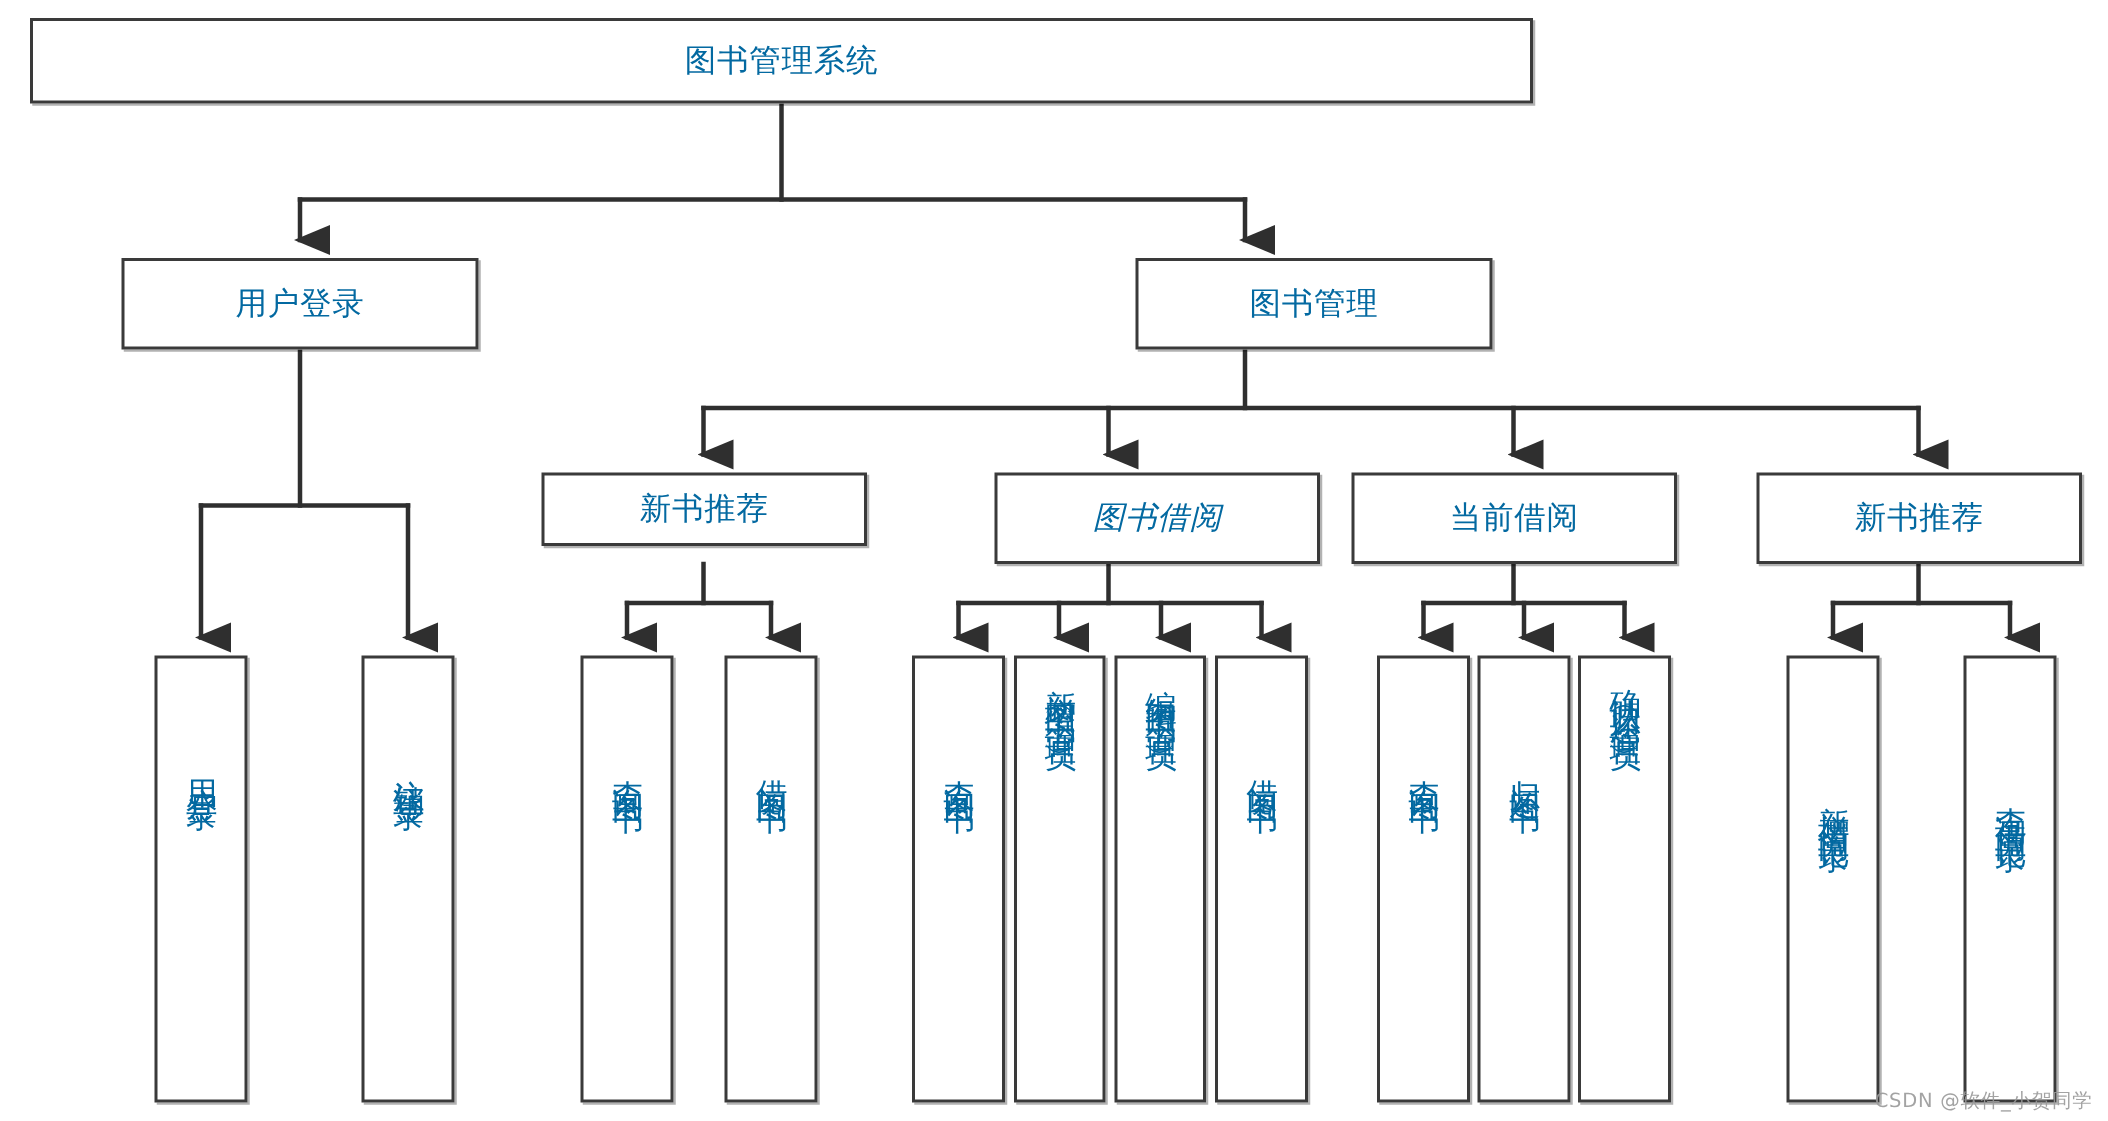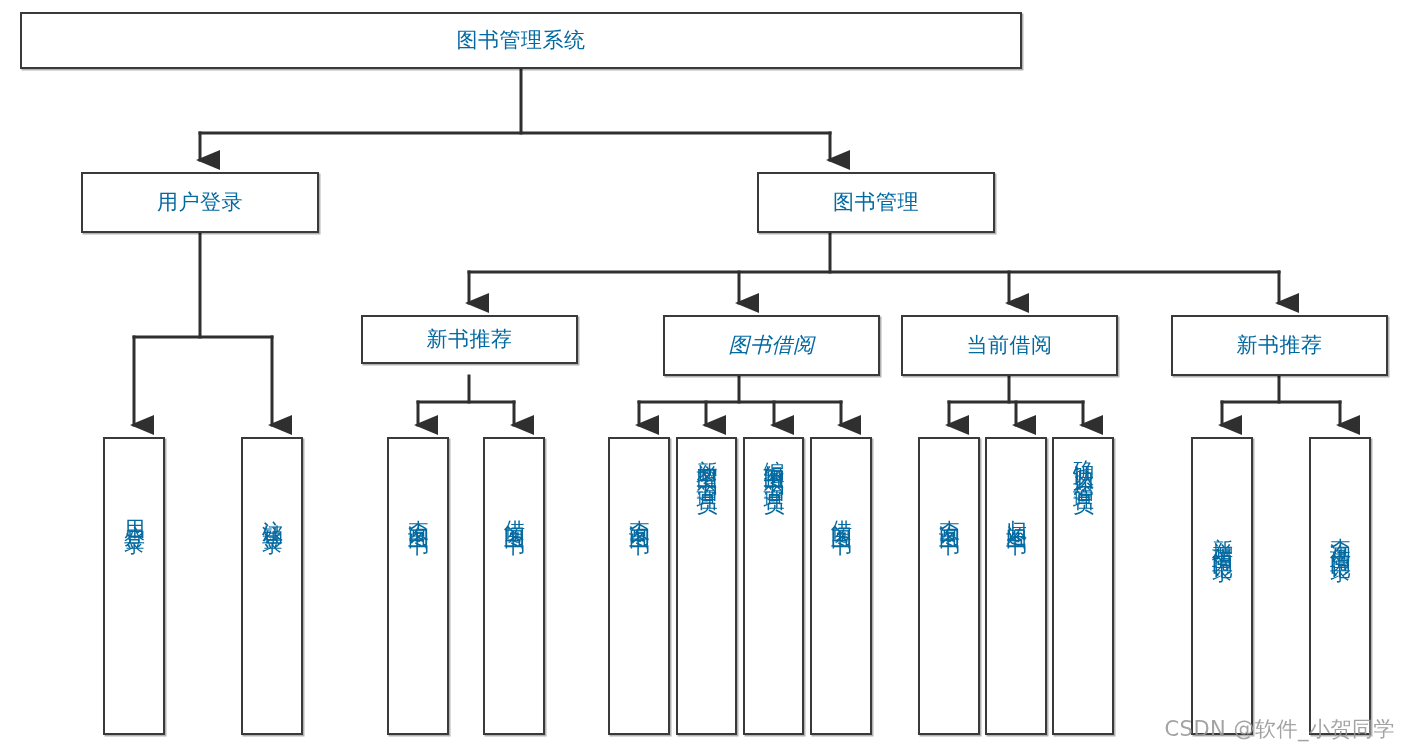--- a/index.html
+++ b/index.html
@@ -61,21 +61,21 @@
     margin-top: 60px;
   }
   .node.vertical.mid-small .node-label {
     margin-top: 78px;
   }
   #watermark {
     position: absolute;
     right: 10px;
     bottom: 4px;
     color: #9a9a9a;
-    font-size: 21px;
+    font-size: 13px;
     letter-spacing: 0.5px;
     white-space: nowrap;
     opacity: 0.9;
   }
 </style>
 </head>
 <body>
 
 <div id="diagram-canvas">
 

